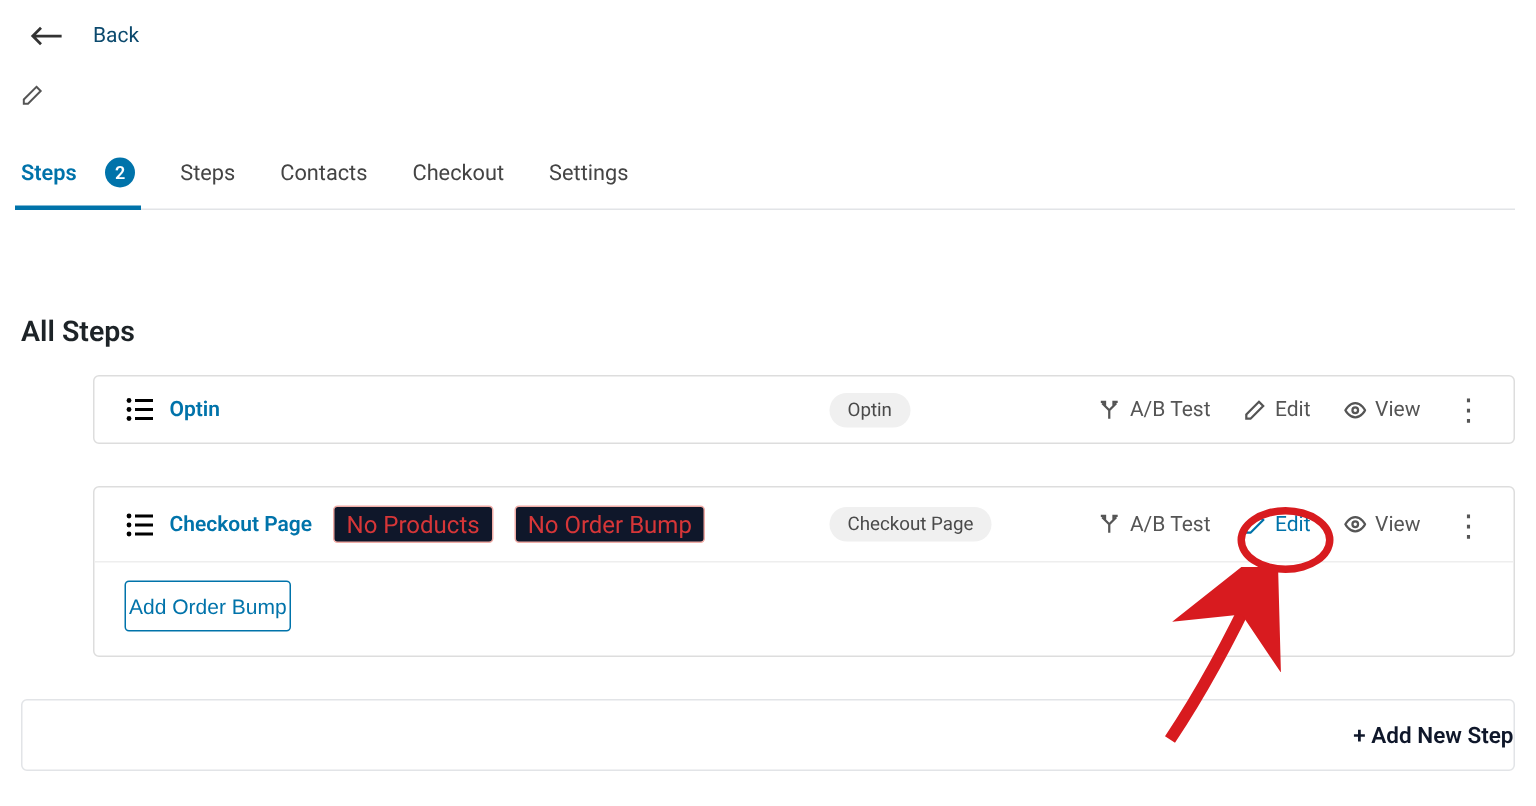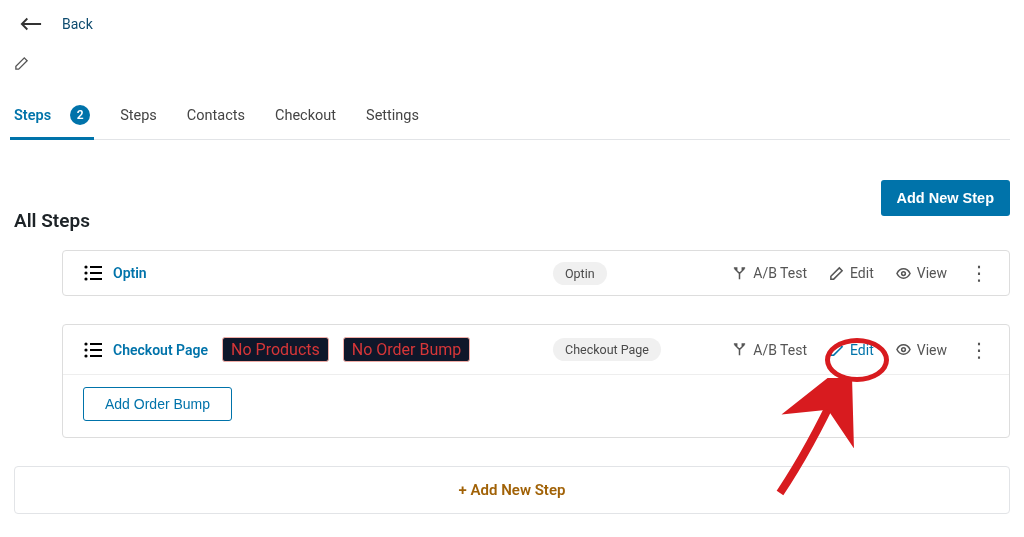--- a/index.html
+++ b/index.html
@@ -158,33 +158,33 @@
     .edit-highlight { color:#0073aa; }
     .edit-highlight .mini-icn { stroke:#0073aa; }
     .step-row { position: relative; }
     .dots { font-size: 20px; cursor:pointer; line-height:1; }
     hr.inner { border: none; border-top: 1px solid #eee; margin: 0; }
     .btn-outline {
       background: #fff;
       border: 1px solid #0073aa;
       color: #0073aa;
       border-radius: 3px;
-      padding: 8px 21px;
+      padding: 8px 2px;
       font-size: 14px;
       cursor: pointer;
     }
     .pad { padding: 12px 20px 16px; }
     .add-step-bar {
       border: 1px solid #e2e4e7;
       border-radius: 4px;
-      text-align: center;
+      text-align: right;
       padding: 14px 0;
       font-size: 15px;
       font-weight: 600;
-      color: #a16207;
+      color: #0f172a;
       cursor: pointer;
     }
     
     .anno {
       position: absolute;
       pointer-events: none;
       z-index: 999;
     }
     .circle {
       width: 64px; height: 44px;
@@ -227,21 +227,20 @@
   <div class="tab">
       <span>Checkout</span>
     </div>
   <div class="tab">
       <span>Settings</span>
     </div>
 </div>
 
 <div class="section-head">
   <div class="section-title">All Steps</div>
-  <button class="btn-primary">Add New Step</button>
 </div>
 
 <div class="card">
   <div class="step-row">
     <div class="row-left">
       <svg class="drag-icn" viewBox="0 0 20 18">
         <circle cx="3" cy="3" r="1.6"></circle>
           <circle cx="3" cy="9" r="1.6"></circle>
           <circle cx="3" cy="15" r="1.6"></circle>
         <rect x="7" y="2" width="12" height="2"></rect>

